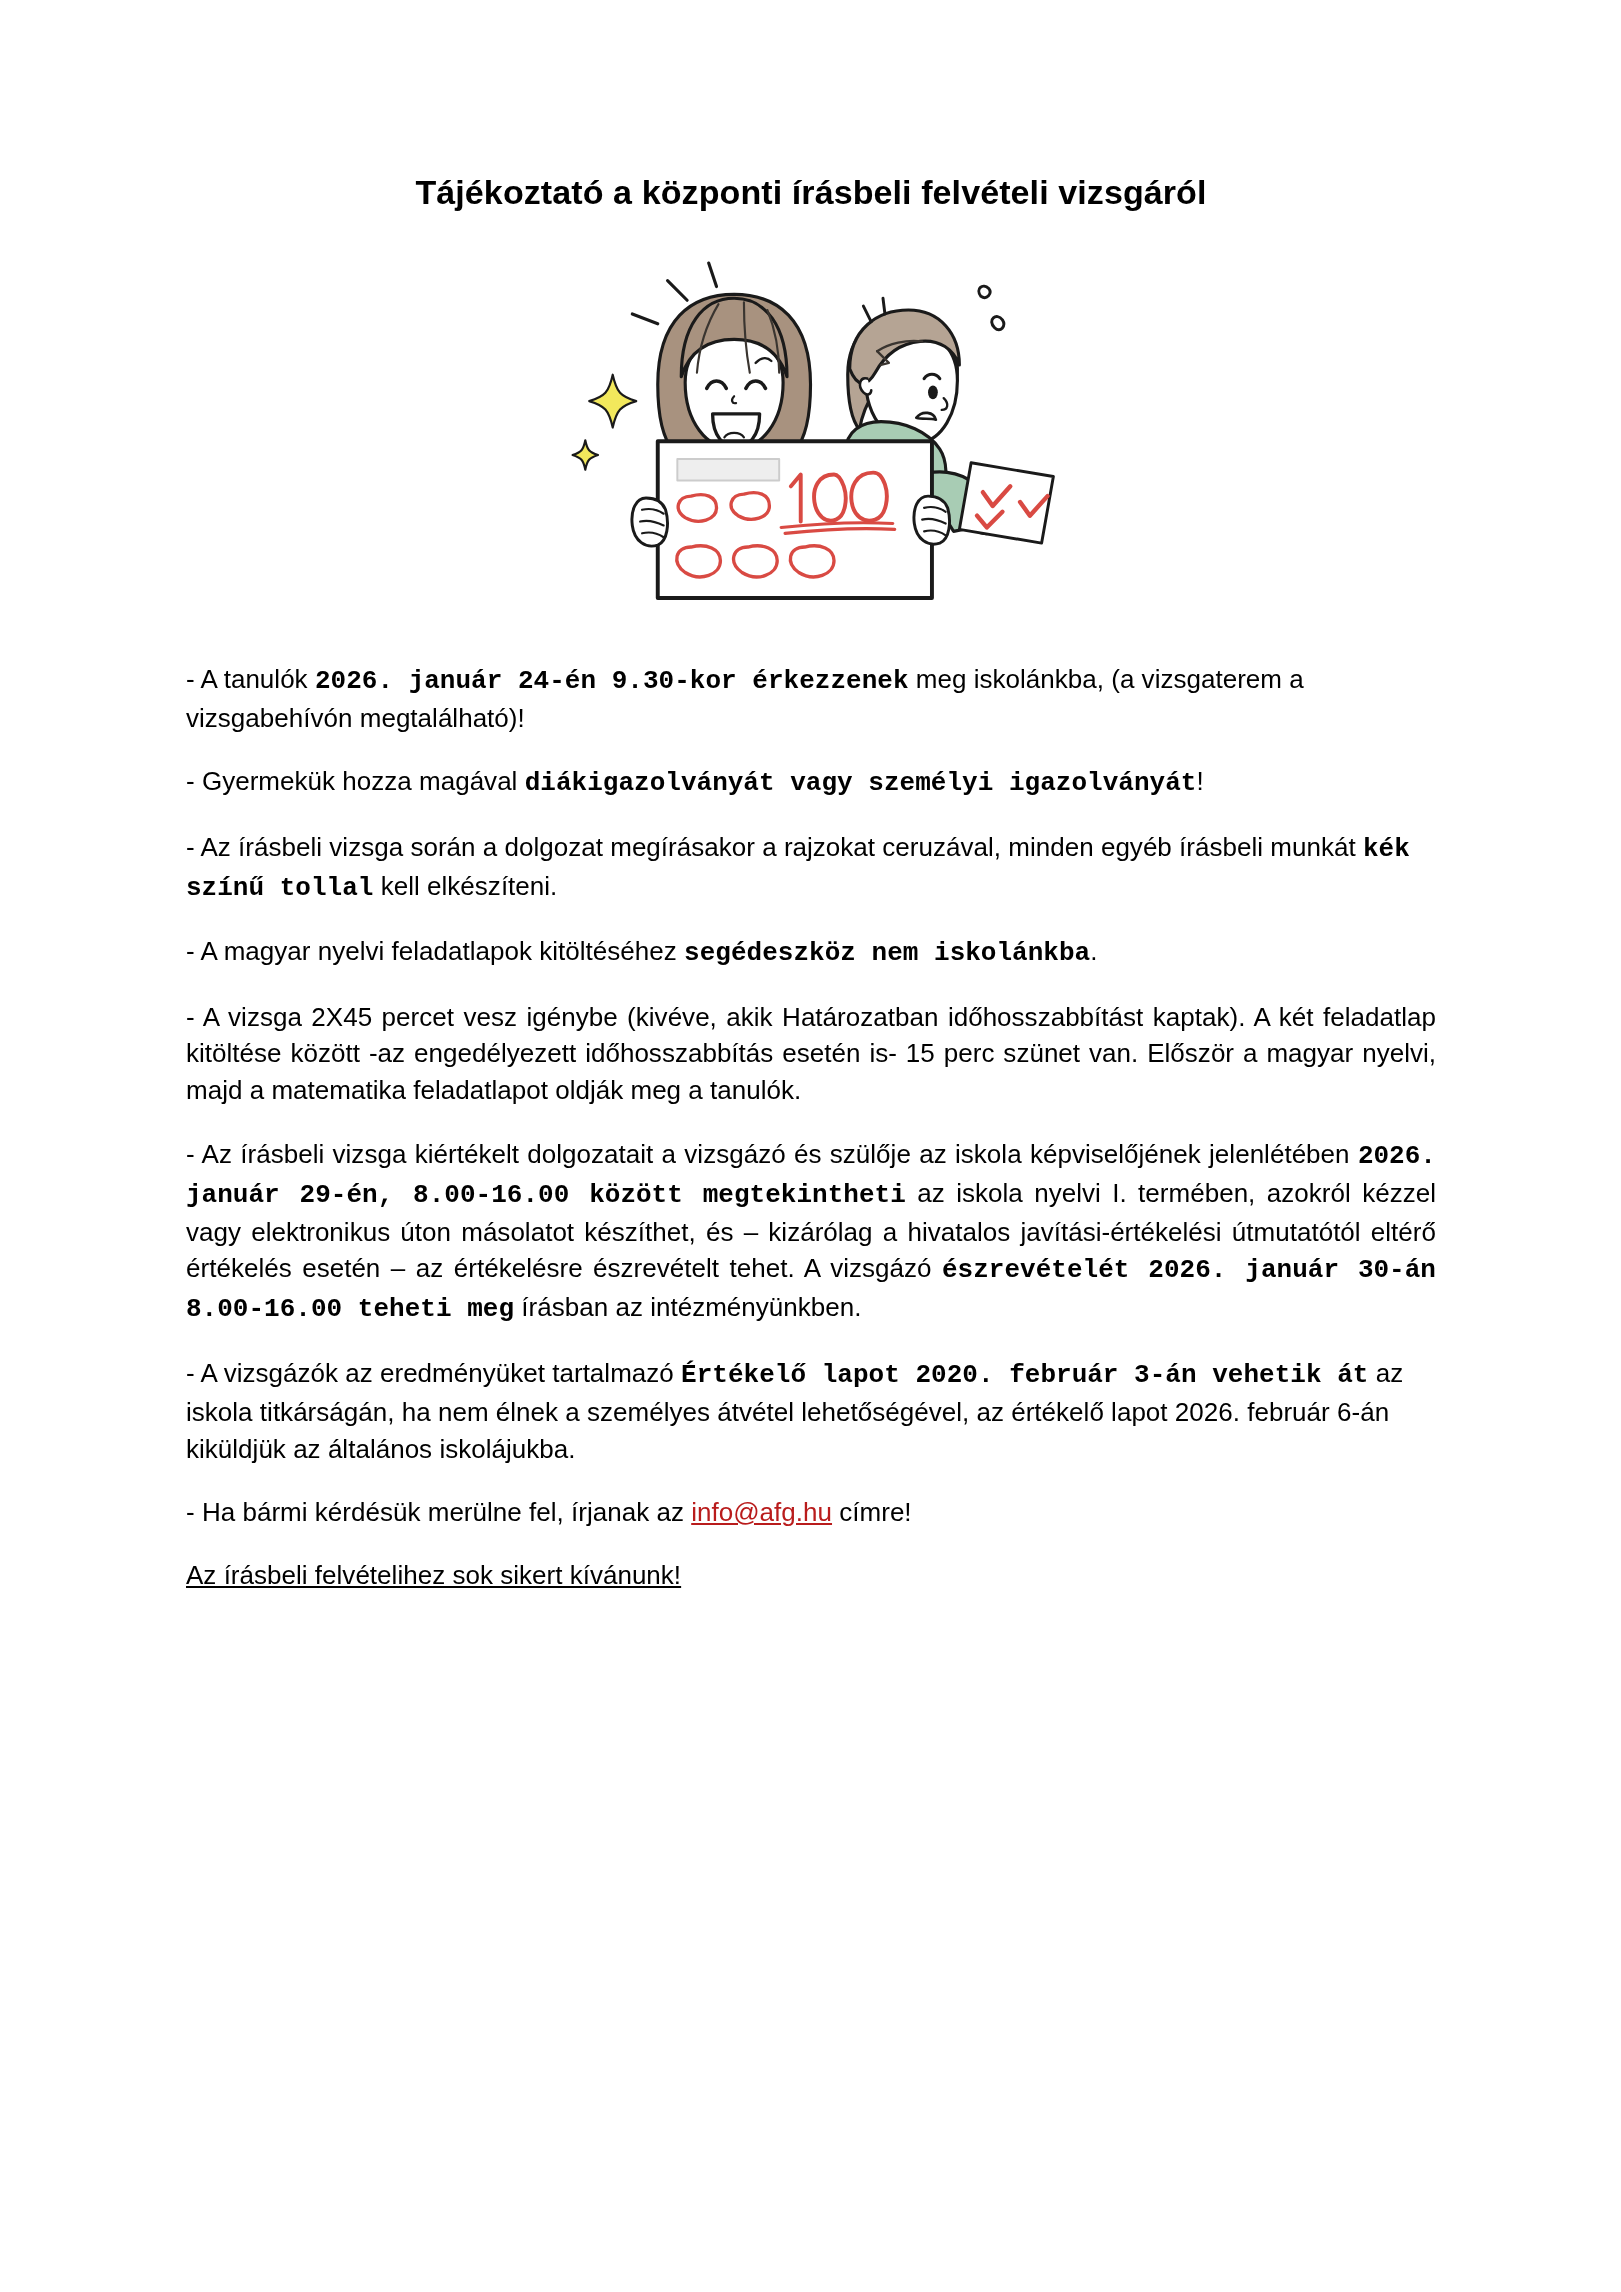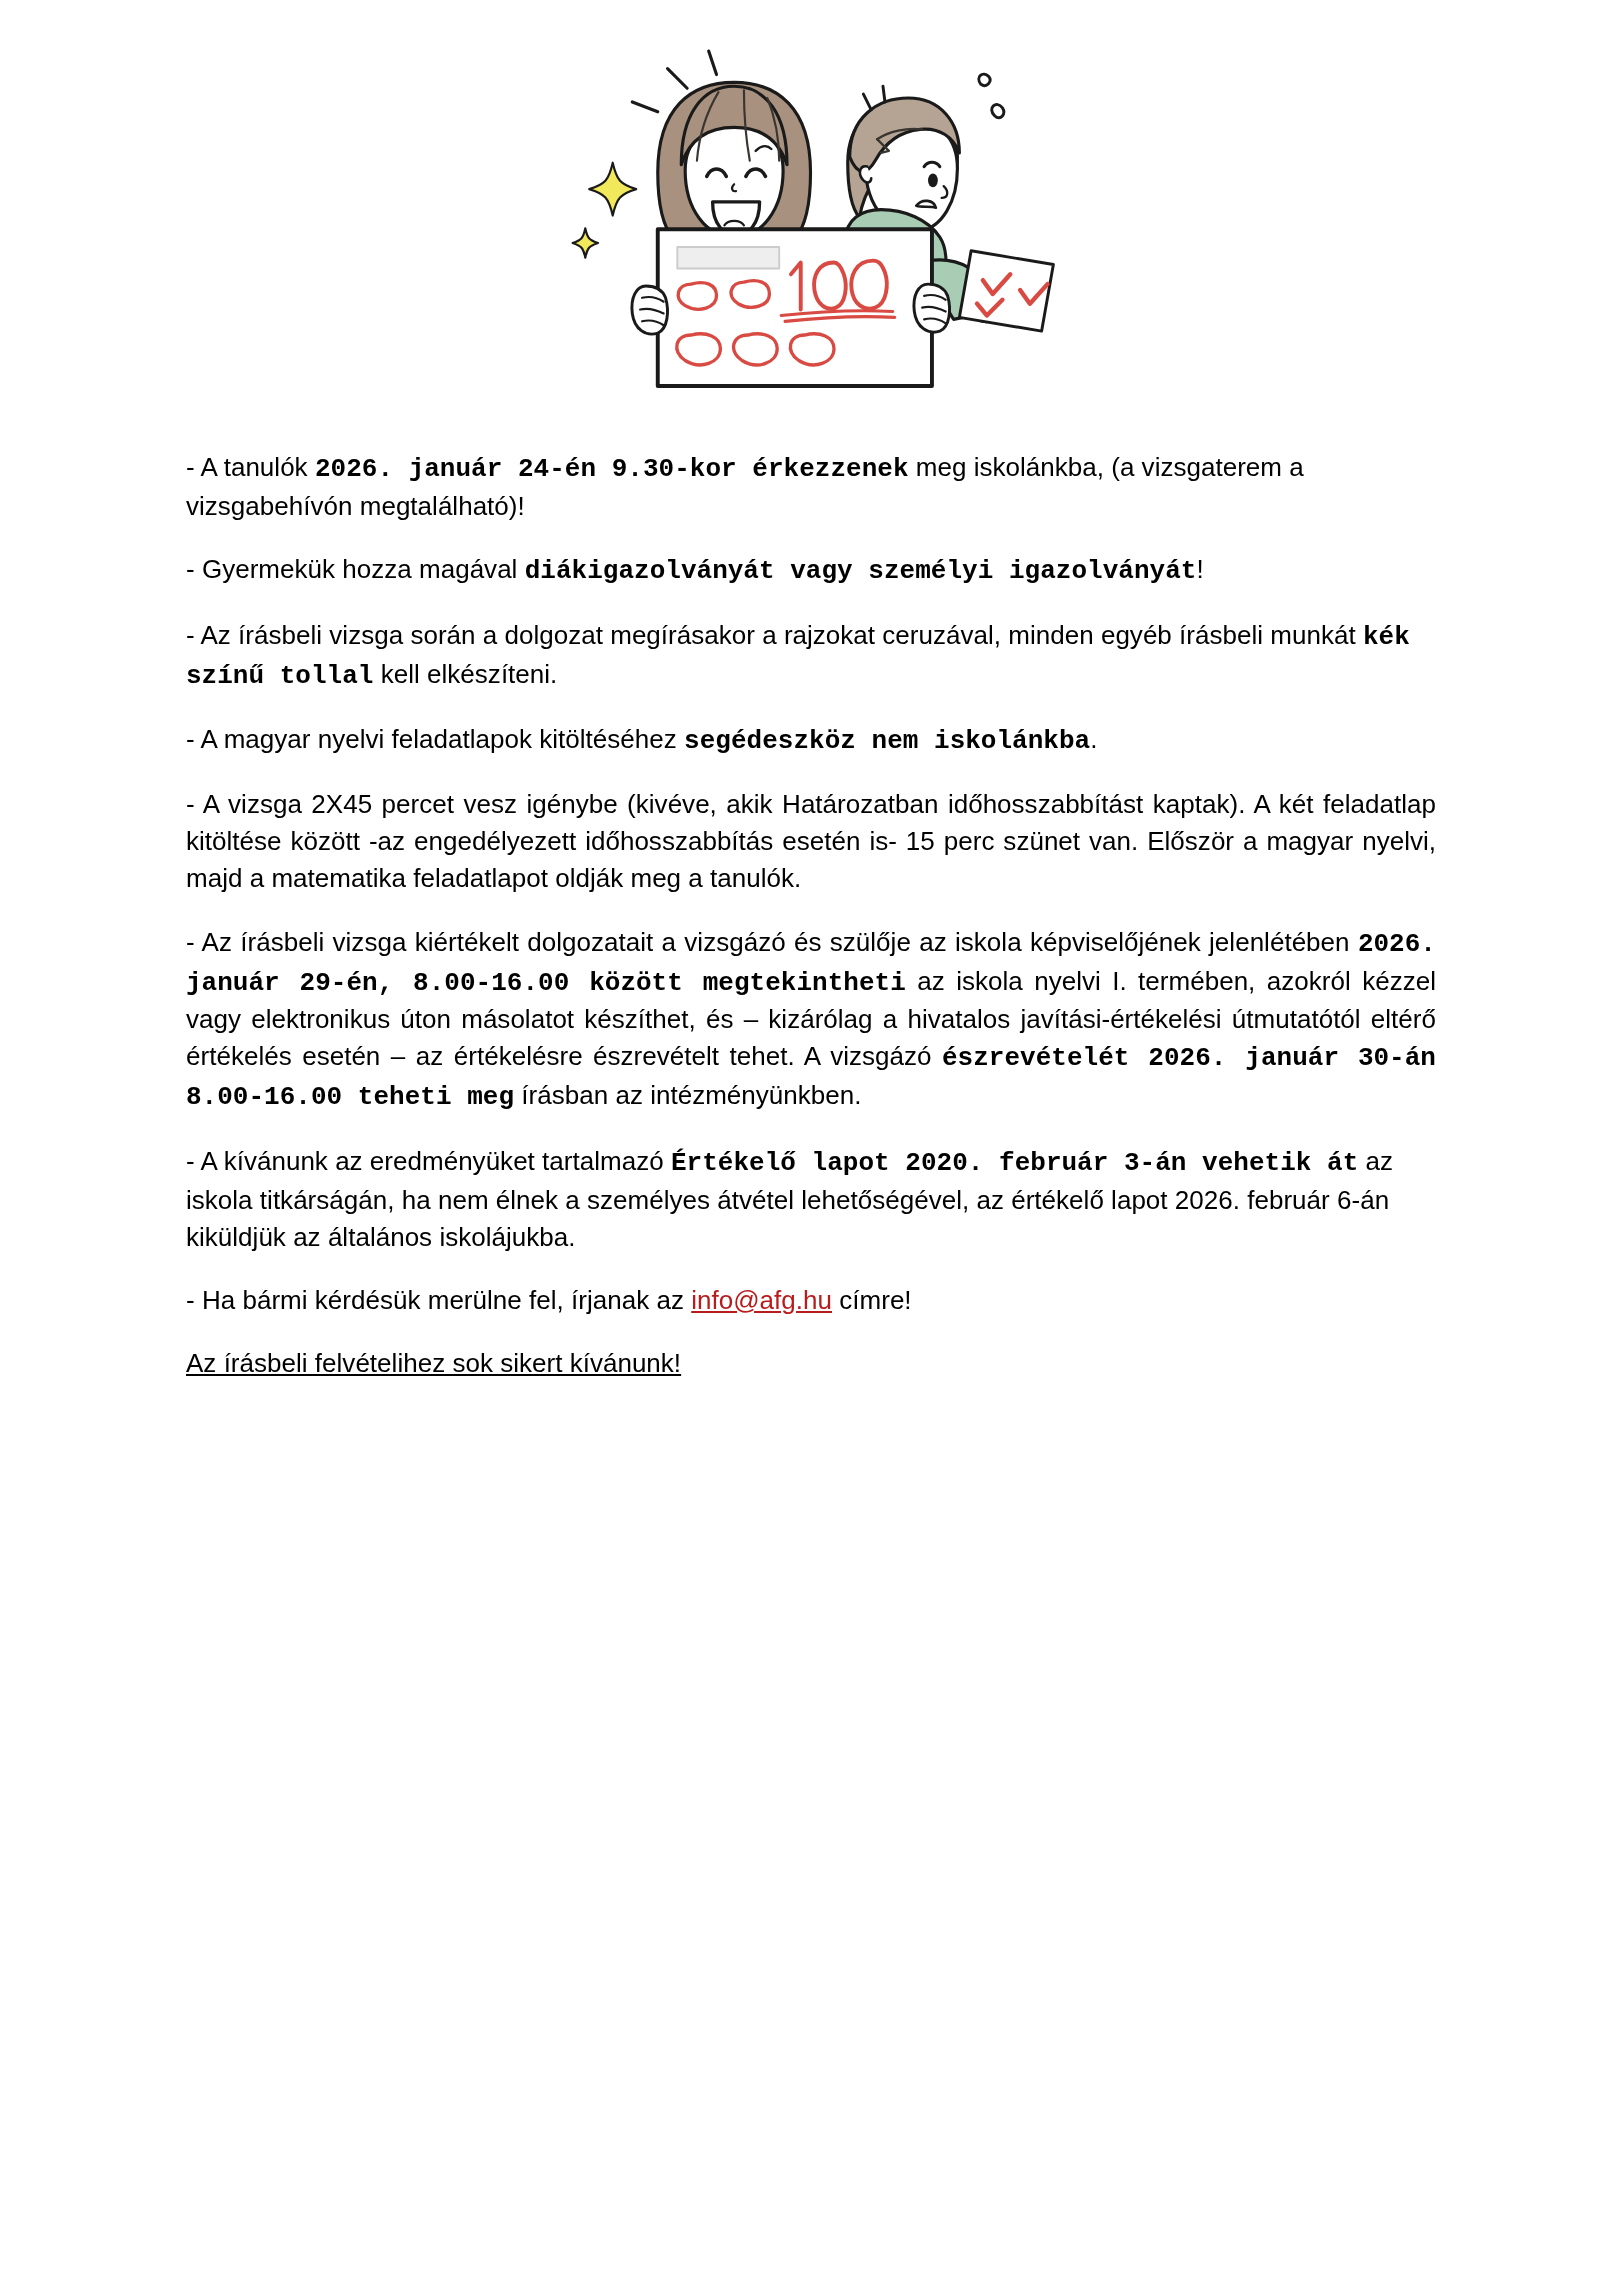--- a/index.html
+++ b/index.html
@@ -82,20 +82,21 @@
     color: #b91c1c;
     text-decoration: underline;
   }
 </style>
 </head>
 <body>
 
 <div class="page">
   <div class="content">
 
+    <h1 class="doc-title">Tájékoztató a központi írásbeli felvételi vizsgáról</h1>
 
     <div class="illustration-wrap">
       <svg class="illustration" viewBox="0 0 530 370" xmlns="http://www.w3.org/2000/svg">
         <g fill="none" stroke="#1a1a1a" stroke-width="3.2" stroke-linecap="round" stroke-linejoin="round">
 
           <line x1="138" y1="52" x2="118" y2="32"></line>
           <line x1="108" y1="76" x2="82" y2="66"></line>
           <line x1="168" y1="38" x2="160" y2="14"></line>
 
           <g stroke-width="2.2">
@@ -225,21 +226,21 @@
 
       <p class="para justify">
         <span>- A vizsga 2X45 percet vesz igénybe (kivéve, akik Határozatban időhosszabbítást kaptak). A két feladatlap kitöltése között -az engedélyezett időhosszabbítás esetén is- 15 perc szünet van. Először a magyar nyelvi, majd a matematika feladatlapot oldják meg a tanulók.</span>
       </p>
 
       <p class="para justify">
         <span>- Az írásbeli vizsga kiértékelt dolgozatait a vizsgázó és szülője az iskola képviselőjének jelenlétében </span><span class="b">2026. január 29-én, 8.00-16.00 között megtekintheti</span><span> az iskola nyelvi I. termében, azokról kézzel vagy elektronikus úton másolatot készíthet, és – kizárólag a hivatalos javítási-értékelési útmutatótól eltérő értékelés esetén – az értékelésre észrevételt tehet. A vizsgázó </span><span class="b">észrevételét 2026. január 30-án 8.00-16.00 teheti meg</span><span> írásban az intézményünkben.</span>
       </p>
 
       <p class="para">
-        <span>- A kívánunk az eredményüket tartalmazó </span><span class="b">Értékelő lapot 2020. február 3-án vehetik át</span><span> az iskola titkárságán, ha nem élnek a személyes átvétel lehetőségével, az értékelő lapot 2026. február 6-án kiküldjük az általános iskolájukba.</span>
+        <span>- A vizsgázók az eredményüket tartalmazó </span><span class="b">Értékelő lapot 2020. február 3-án vehetik át</span><span> az iskola titkárságán, ha nem élnek a személyes átvétel lehetőségével, az értékelő lapot 2026. február 6-án kiküldjük az általános iskolájukba.</span>
       </p>
 
       <p class="para">
         <span>- Ha bármi kérdésük merülne fel, írjanak az </span><a class="maillink" href="#">info@afg.hu</a><span> címre!</span>
       </p>
 
       <p class="para">Az írásbeli felvételihez sok sikert kívánunk!</p>
 
     </div>
   </div>

